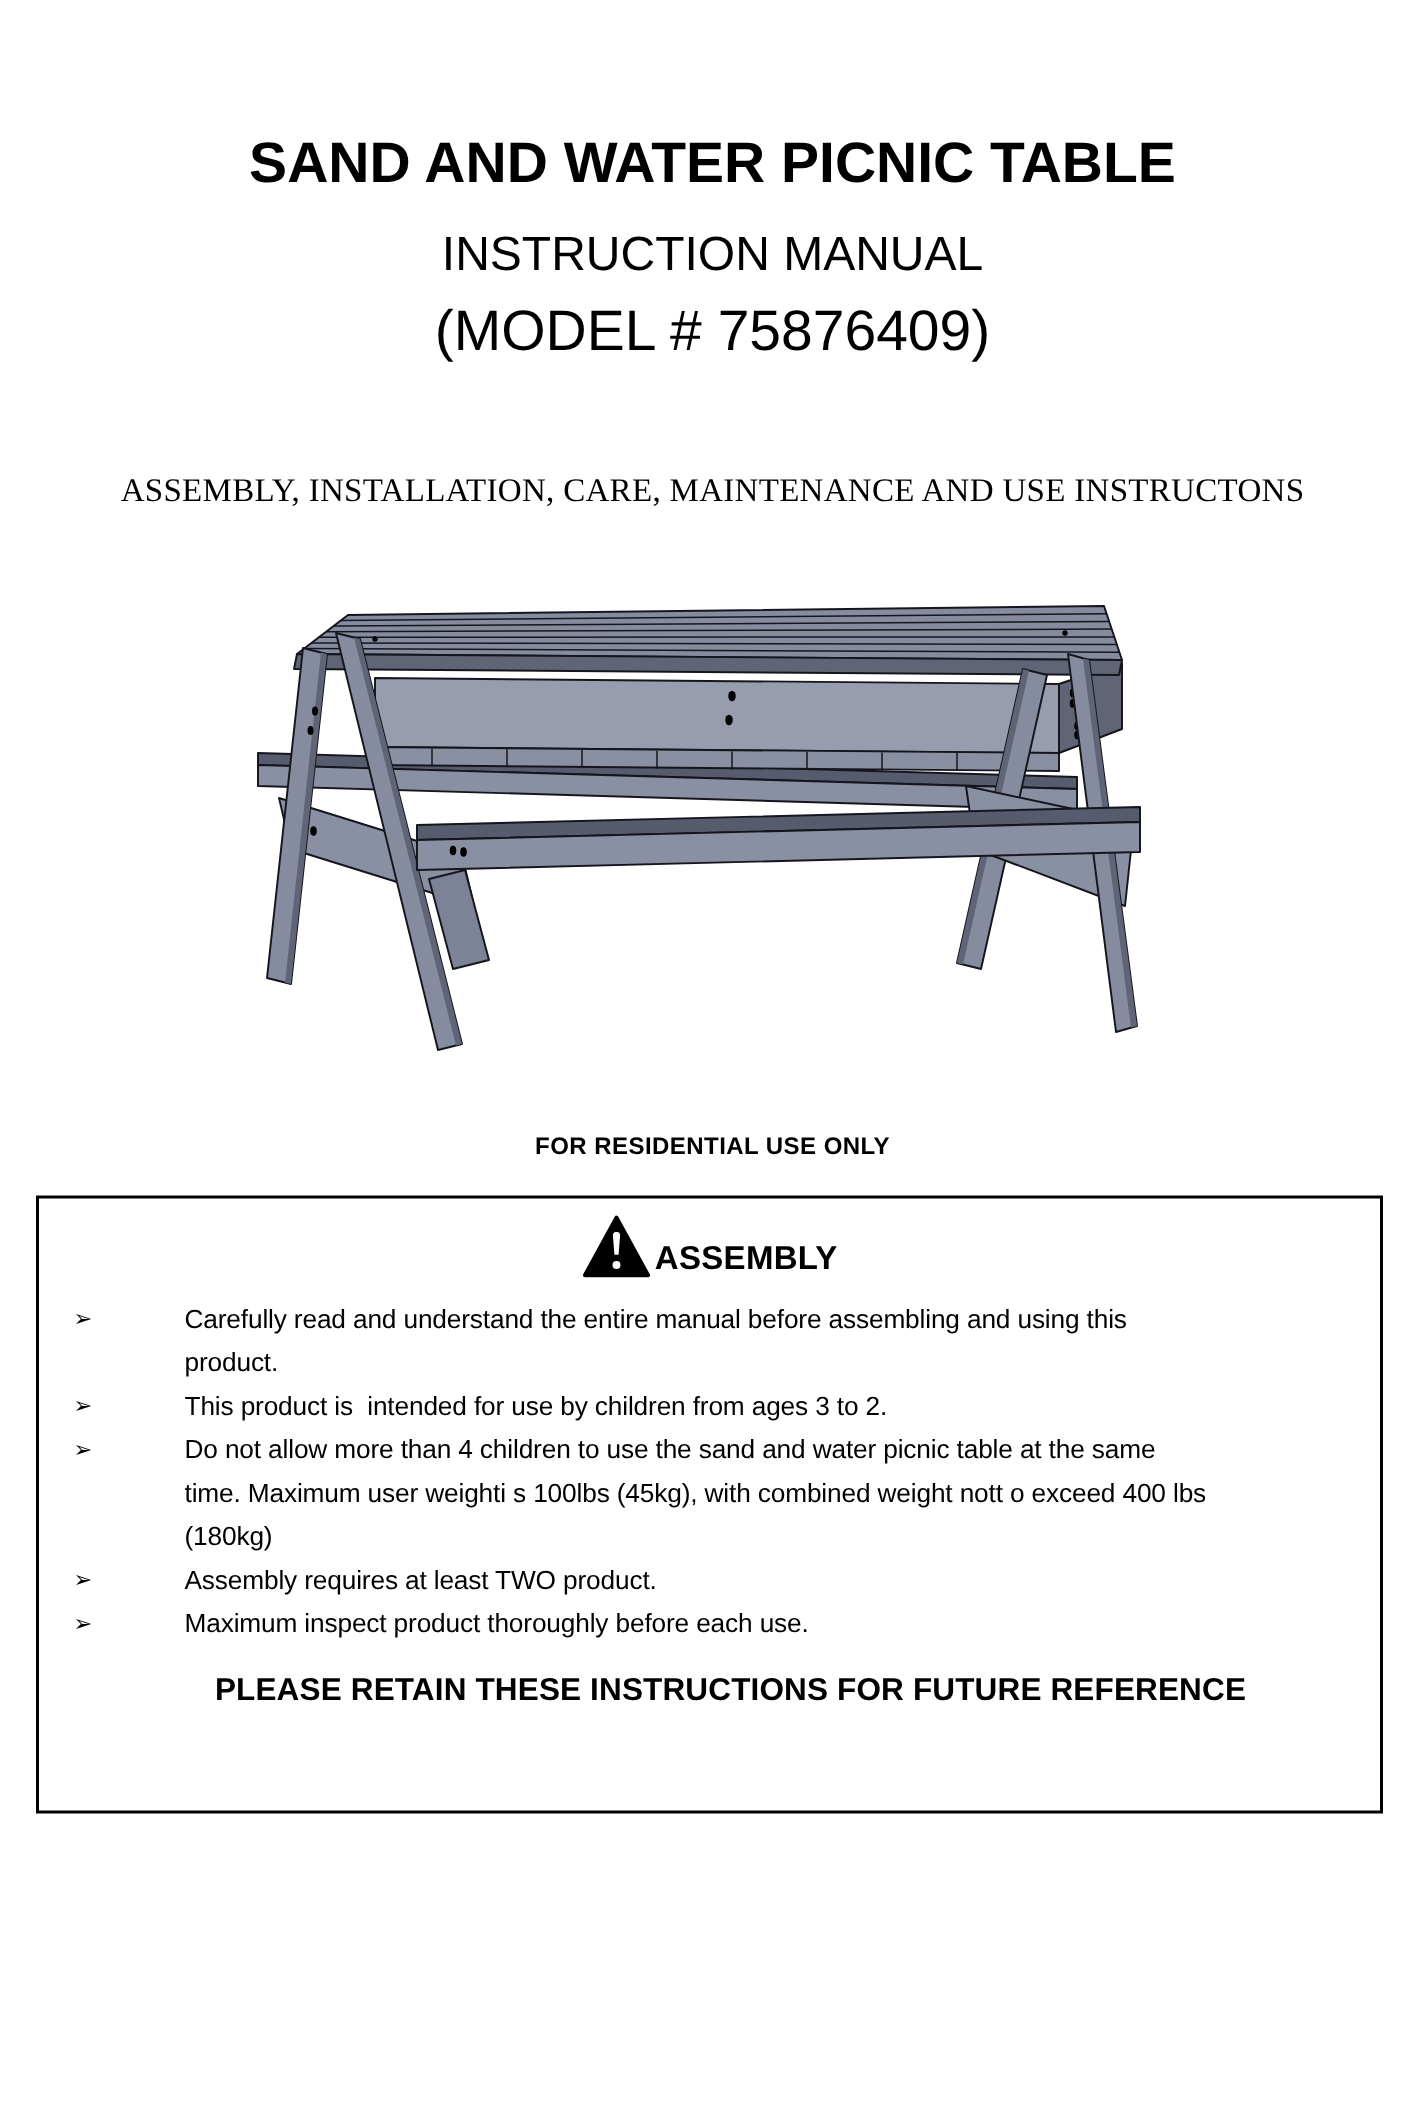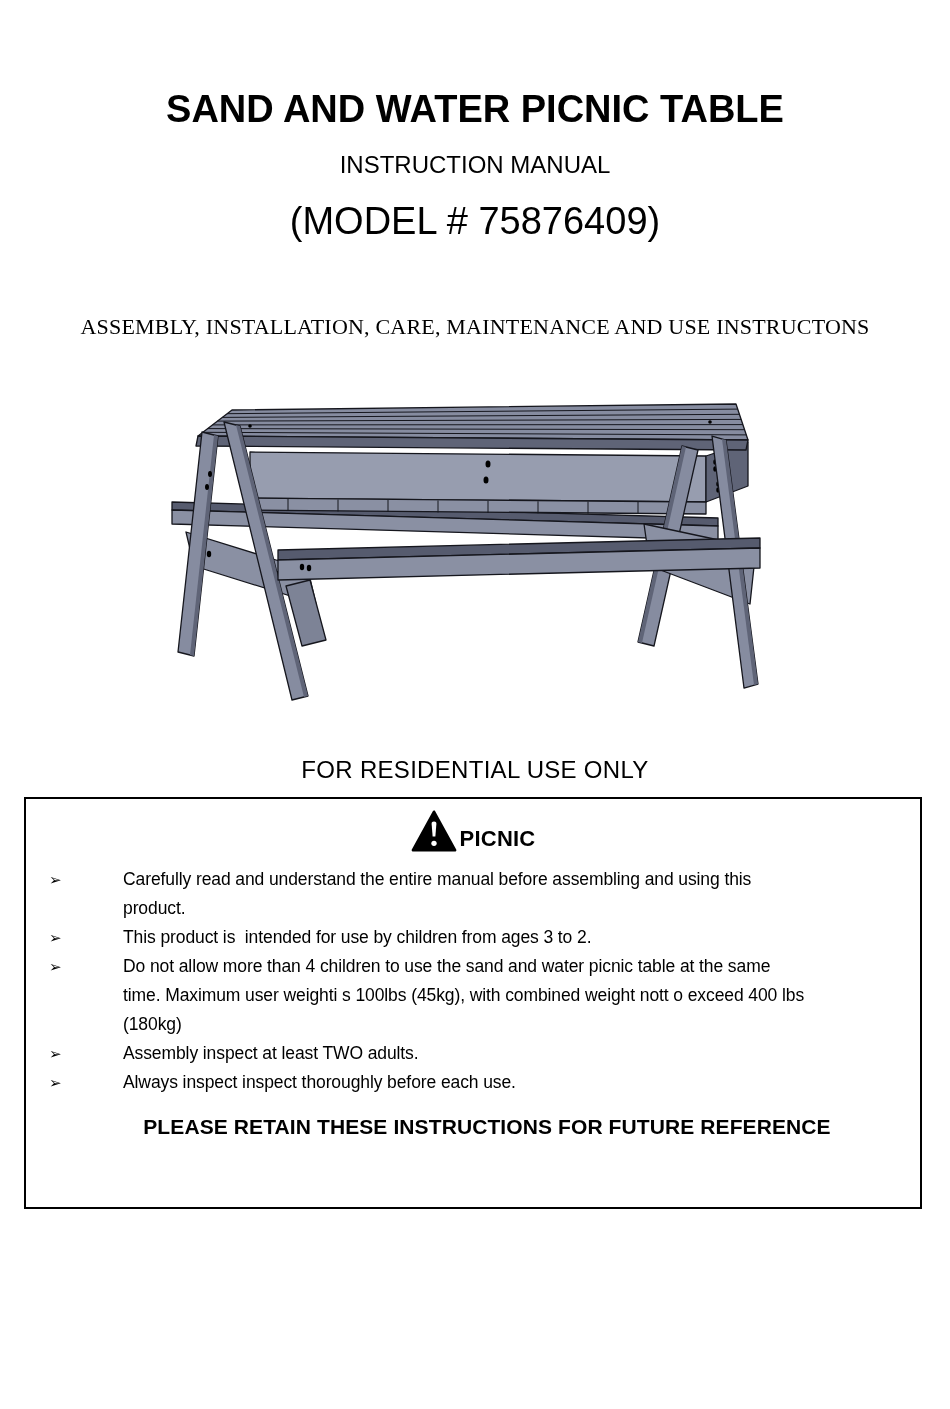--- a/index.html
+++ b/index.html
@@ -13,24 +13,24 @@
     --t-dark:#5f6477;
     --t-darkest:#565b6e;
   }
   html,body{margin:0;padding:0;background:var(--bg);}
   .page{
     position:relative;width:950px;height:1213px;background:var(--bg);
     font-family:"Liberation Sans", sans-serif;color:var(--ink);overflow:hidden;
   }
   .centerline{position:absolute;left:0;right:0;text-align:center;white-space:pre-wrap;}
   .doc-title{top:88px;font-size:38px;font-weight:bold;letter-spacing:0px;}
-  .doc-subtitle{top:151px;font-size:24px;}
+  .doc-subtitle{top:151px;font-size:32px;}
   .doc-model{top:200px;font-size:38px;}
   .doc-assembly{top:314px;font-size:22px;letter-spacing:0.2px;font-family:Liberation Serif, serif;}
-  .doc-residential{top:756px;font-size:24px;font-weight:normal;letter-spacing:0.3px;}
+  .doc-residential{top:756px;font-size:16px;font-weight:bold;letter-spacing:0.3px;}
   .illustration{position:absolute;left:158px;top:390px;width:640px;height:320px;}
   .warnbox{
     position:absolute;left:24px;top:797px;width:898px;height:412px;
     border:2px solid var(--ink);box-sizing:border-box;background:var(--bg);
   }
   .warnhead{display:flex;justify-content:center;align-items:flex-end;margin-top:11px;height:42px;gap:3px;}
   .warnhead svg{width:46px;height:42px;display:block;}
   .warn-label{font-size:22px;font-weight:bold;line-height:1;padding-bottom:2px;letter-spacing:0.2px;}
   .bullets{position:absolute;left:16px;top:66px;right:26px;}
   .bullet{display:flex;align-items:flex-start;}
@@ -125,45 +125,45 @@
 
   <div class="centerline doc-residential">FOR RESIDENTIAL USE ONLY</div>
 
   <div class="warnbox">
     <div class="warnhead">
       <svg viewBox="0 0 50 46" aria-hidden="true">
         <path d="M25 2 L48 44 L2 44 Z" fill="#000" stroke="#000" stroke-width="3" stroke-linejoin="round"></path>
         <path d="M25 12.5 c2.3 0 2.7 1.3 2.6 2.8 l-1.1 13.7 h-3 l-1.1 -13.7 c-0.1 -1.5 0.3 -2.8 2.6 -2.8 Z" fill="#fff"></path>
         <circle cx="25" cy="36.5" r="2.9" fill="#fff"></circle>
       </svg>
-      <span class="warn-label">PICNIC</span>
+      <span class="warn-label">ASSEMBLY</span>
     </div>
 
     <div class="bullets">
       <div class="bullet">
         <span class="marker">➢</span>
         <span class="btext">Carefully read and understand the entire manual before assembling and using this
 product.</span>
       </div>
       <div class="bullet">
         <span class="marker">➢</span>
         <span class="btext">This product is  intended for use by children from ages 3 to 2.</span>
       </div>
       <div class="bullet">
         <span class="marker">➢</span>
         <span class="btext">Do not allow more than 4 children to use the sand and water picnic table at the same
 time. Maximum user weighti s 100lbs (45kg), with combined weight nott o exceed 400 lbs
 (180kg)</span>
       </div>
       <div class="bullet">
         <span class="marker">➢</span>
-        <span class="btext">Assembly inspect at least TWO adults.</span>
+        <span class="btext">Assembly requires at least TWO product.</span>
       </div>
       <div class="bullet">
         <span class="marker">➢</span>
-        <span class="btext">Always inspect inspect thoroughly before each use.</span>
+        <span class="btext">Maximum inspect product thoroughly before each use.</span>
       </div>
     </div>
 
     <div class="retain">PLEASE RETAIN THESE INSTRUCTIONS FOR FUTURE REFERENCE</div>
   </div>
 
 </div>
 
 </body></html>

